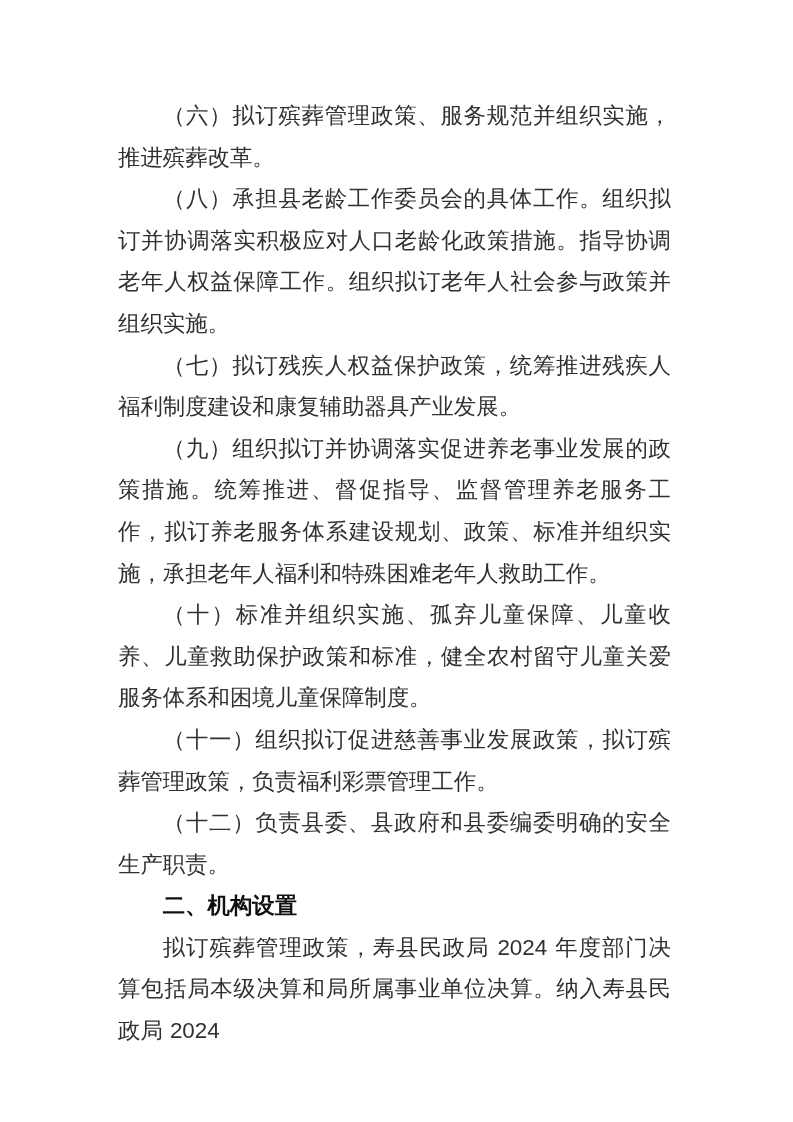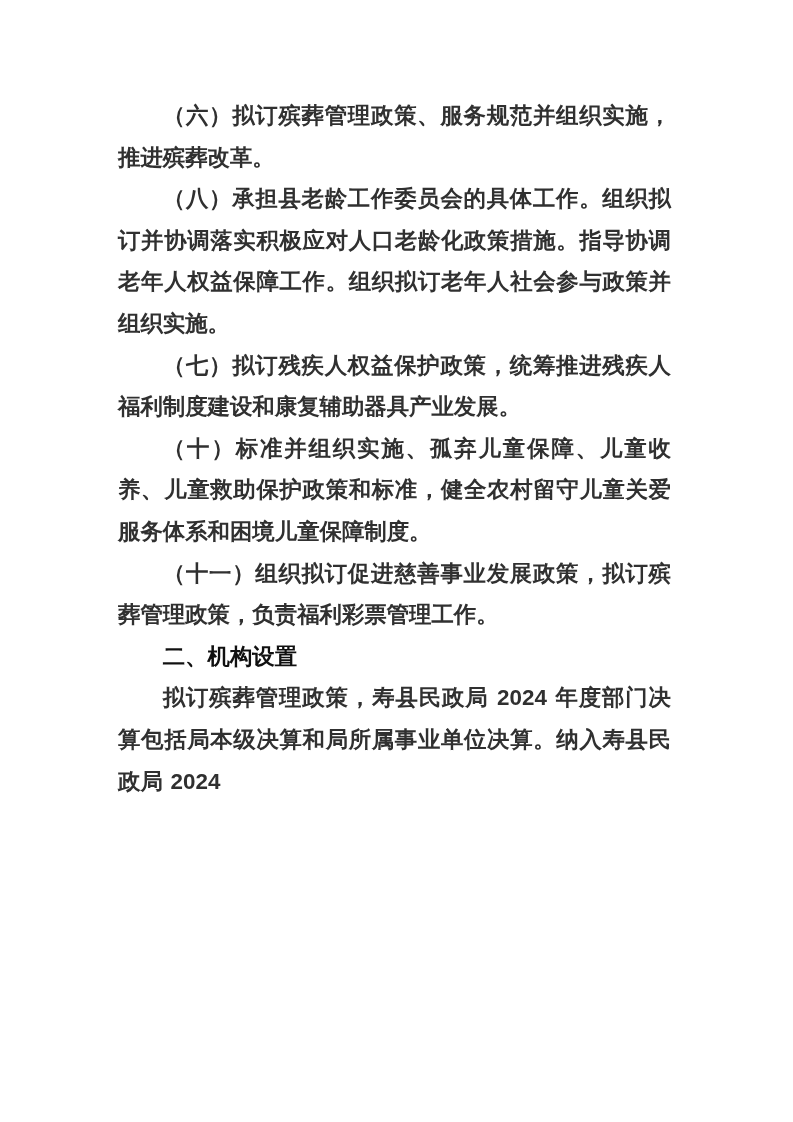--- a/index.html
+++ b/index.html
@@ -21,21 +21,21 @@
   }
   .para {
     margin: 0;
     font-family: "DejaVu Serif", "Liberation Serif", serif;
     font-size: 22.4px;
     line-height: 41.6px;
     color: #303030;
     text-align: justify;
     text-indent: 2em;
     line-break: strict;
-    font-weight: 700;
+    font-weight: 400;
   }
   .heading {
     margin: 0;
     font-family: Liberation Sans, sans-serif;
     font-size: 22.4px;
     line-height: 41.6px;
     color: #101010;
     font-weight: 700;
     text-indent: 2em;
   }
@@ -43,21 +43,23 @@
     font-family: "Liberation Sans", "DejaVu Sans", sans-serif;
   }
 </style>
 </head>
 <body>
 
 <div class="page">
   <p class="para">（六）拟订殡葬管理政策、服务规范并组织实施，推进殡葬改革。</p>
   <p class="para">（八）承担县老龄工作委员会的具体工作。组织拟订并协调落实积极应对人口老龄化政策措施。指导协调老年人权益保障工作。组织拟订老年人社会参与政策并组织实施。</p>
   <p class="para">（七）拟订残疾人权益保护政策，统筹推进残疾人福利制度建设和康复辅助器具产业发展。</p>
+  <p class="para">（九）组织拟订并协调落实促进养老事业发展的政策措施。统筹推进、督促指导、监督管理养老服务工作，拟订养老服务体系建设规划、政策、标准并组织实施，承担老年人福利和特殊困难老年人救助工作。</p>
   <p class="para">（十）标准并组织实施、孤弃儿童保障、儿童收养、儿童救助保护政策和标准，健全农村留守儿童关爱服务体系和困境儿童保障制度。</p>
   <p class="para">（十一）组织拟订促进慈善事业发展政策，拟订殡葬管理政策，负责福利彩票管理工作。</p>
+  <p class="para">（十二）负责县委、县政府和县委编委明确的安全生产职责。</p>
 
   <h2 class="heading">二、机构设置</h2>
 
   <p class="para">
     <span>拟订殡葬管理政策，寿县民政局 </span><span class="num">2024</span><span> 年度部门决算包括局本级决算和局所属事业单位决算。纳入寿县民政局 </span><span class="num">2024</span>
   </p>
 </div>
 
 </body></html>

